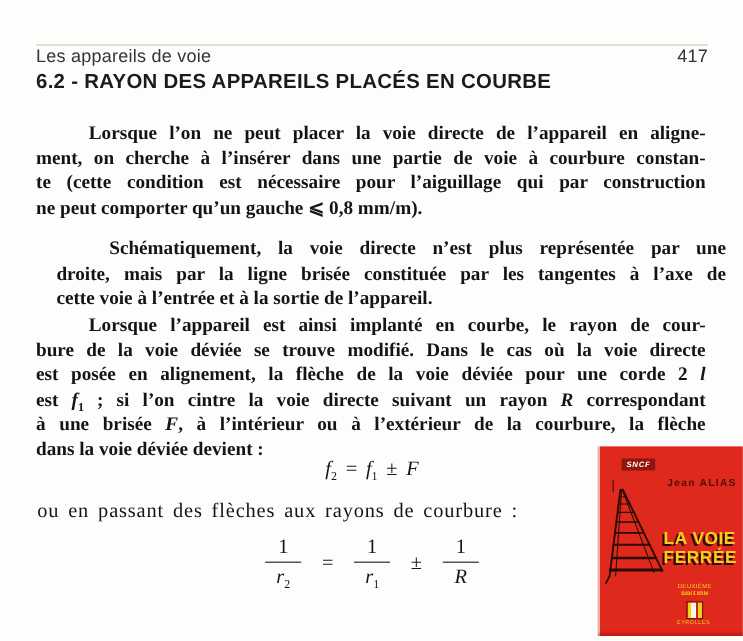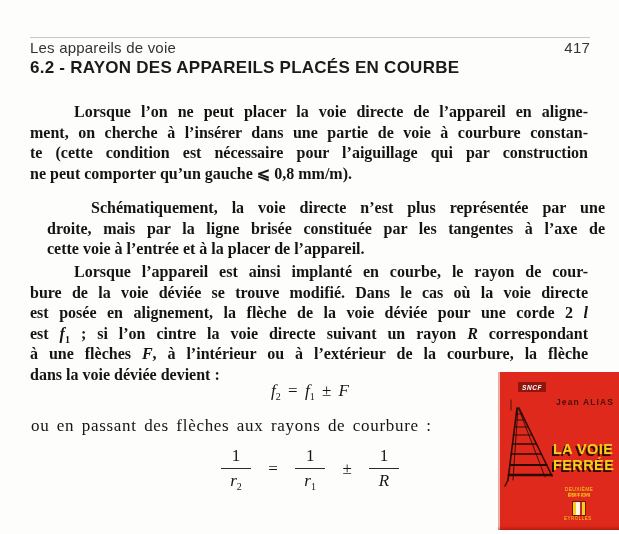--- a/index.html
+++ b/index.html
@@ -109,28 +109,28 @@
 
 <div class="para" id="para1">
     <div class="tline first"><span>Lorsque l’on ne peut placer la voie directe de l’appareil en aligne-</span></div>
     <div class="tline"><span>ment, on cherche à l’insérer dans une partie de voie à courbure constan-</span></div>
     <div class="tline"><span>te (cette condition est nécessaire pour l’aiguillage qui par construction</span></div>
     <div class="tline last"><span>ne peut comporter qu’un gauche ⩽ 0,8 mm/m).</span></div>
   </div>
 <div class="para" id="para2">
     <div class="tline first"><span>Schématiquement, la voie directe n’est plus représentée par une</span></div>
     <div class="tline"><span>droite, mais par la ligne brisée constituée par les tangentes à l’axe de</span></div>
-    <div class="tline last"><span>cette voie à l’entrée et à la placer de l’appareil.</span></div>
+    <div class="tline last"><span>cette voie à l’entrée et à la sortie de l’appareil.</span></div>
   </div>
 <div class="para" id="para3">
     <div class="tline first"><span>Lorsque l’appareil est ainsi implanté en courbe, le rayon de cour-</span></div>
     <div class="tline"><span>bure de la voie déviée se trouve modifié. Dans le cas où la voie directe</span></div>
     <div class="tline"><span>est posée en alignement, la flèche de la voie déviée pour une corde 2 </span><span class="it">l</span></div>
     <div class="tline"><span>est </span><span class="it">f</span><sub>1</sub><span> ; si l’on cintre la voie directe suivant un rayon </span><span class="it">R</span><span> correspondant</span></div>
-    <div class="tline"><span>à une flèches </span><span class="it">F</span><span>, à l’intérieur ou à l’extérieur de la courbure, la flèche</span></div>
+    <div class="tline"><span>à une brisée </span><span class="it">F</span><span>, à l’intérieur ou à l’extérieur de la courbure, la flèche</span></div>
     <div class="tline last"><span>dans la voie déviée devient :</span></div>
   </div>
 
 <div class="formula1">
     <div class="tline first last"><span class="it">f</span><sub>2</sub><span> = </span><span class="it">f</span><sub>1</sub><span> ± </span><span class="it">F</span></div>
   </div>
 
 <div class="ou-line">ou en passant des flèches aux rayons de courbure :</div>
 
 <div class="formula2">

